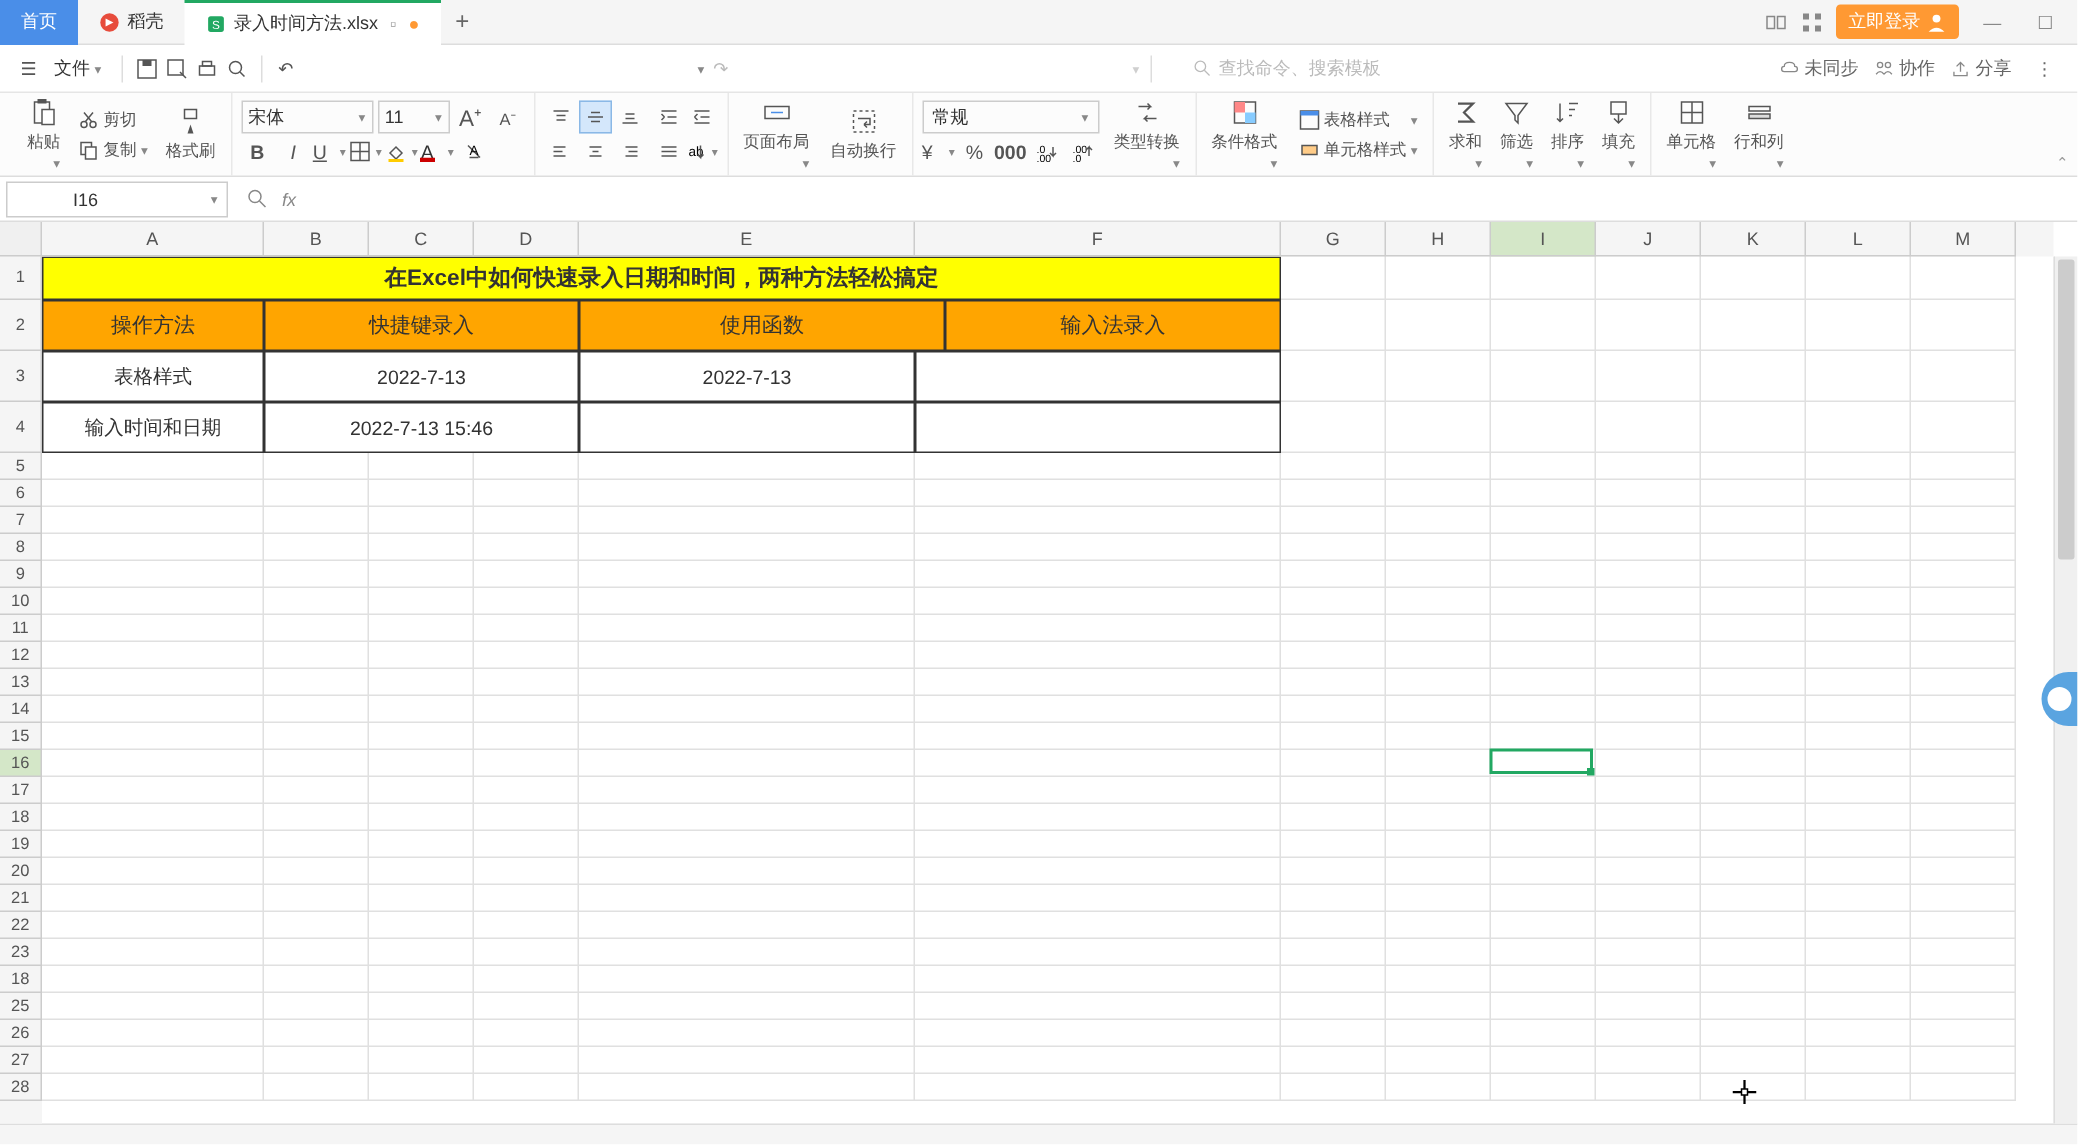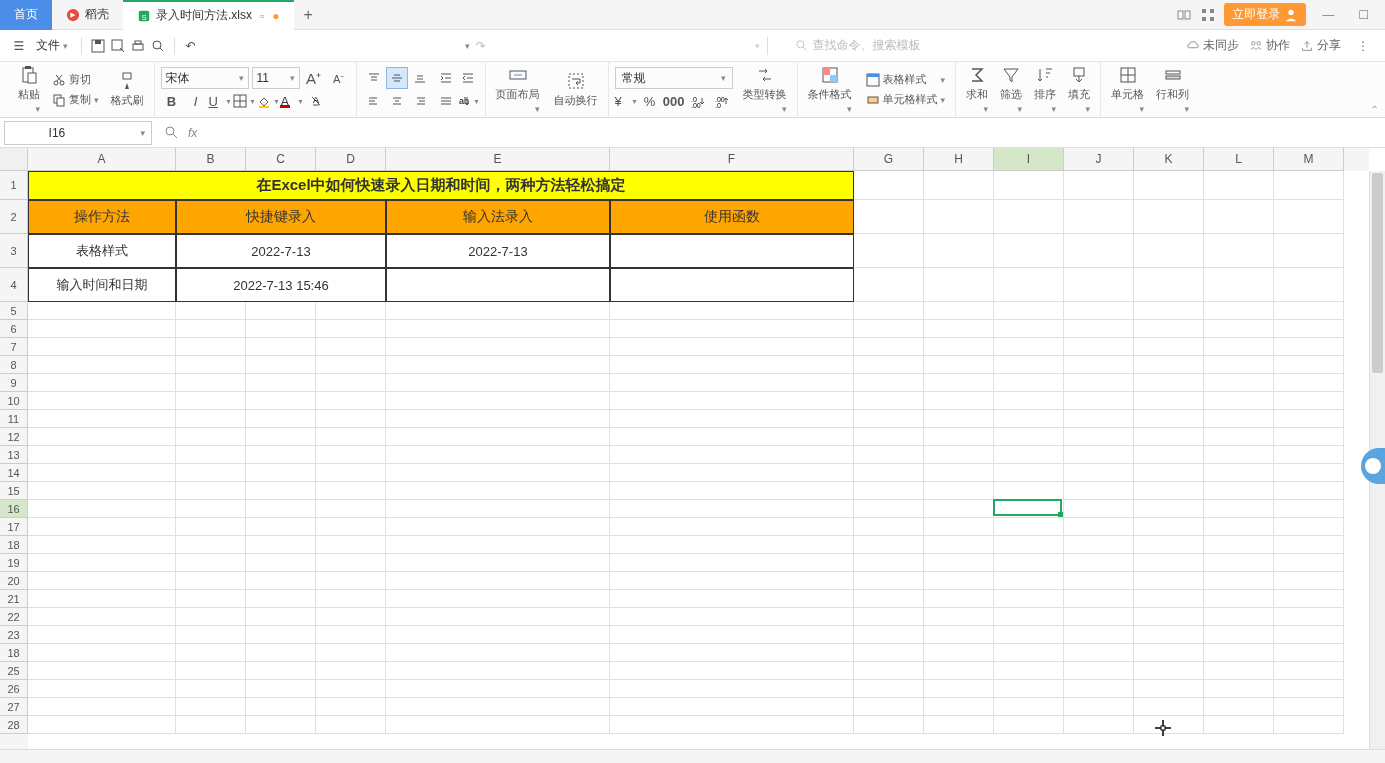--- a/index.html
+++ b/index.html
@@ -557,22 +557,22 @@
         <div class="cell" style="width: 70px; height: 100%;"></div>
         <div class="cell" style="width: 70px; height: 100%;"></div>
         <div class="cell" style="width: 70px; height: 100%;"></div>
         <div class="cell" style="width: 70px; height: 100%;"></div>
         <div class="cell" style="width: 70px; height: 100%;"></div>
         <div class="cell" style="width: 70px; height: 100%;"></div>
       </div>
       <div class="row" style="height: 34px;">
         <div class="cell orange-hdr" style="width: 148px; height: 100%;">操作方法</div>
         <div class="cell orange-hdr" style="width: 210px; height: 100%;">快捷键录入</div>
+        <div class="cell orange-hdr" style="width: 244px; height: 100%;">使用函数</div>
         <div class="cell orange-hdr" style="width: 224px; height: 100%;">输入法录入</div>
-        <div class="cell orange-hdr" style="width: 244px; height: 100%;">使用函数</div>
         <div class="cell" style="width: 70px; height: 100%;"></div>
         <div class="cell" style="width: 70px; height: 100%;"></div>
         <div class="cell" style="width: 70px; height: 100%;"></div>
         <div class="cell" style="width: 70px; height: 100%;"></div>
         <div class="cell" style="width: 70px; height: 100%;"></div>
         <div class="cell" style="width: 70px; height: 100%;"></div>
         <div class="cell" style="width: 70px; height: 100%;"></div>
       </div>
       <div class="row" style="height: 34px;">
         <div class="cell data-cell" style="width: 148px; height: 100%;">表格样式</div>

